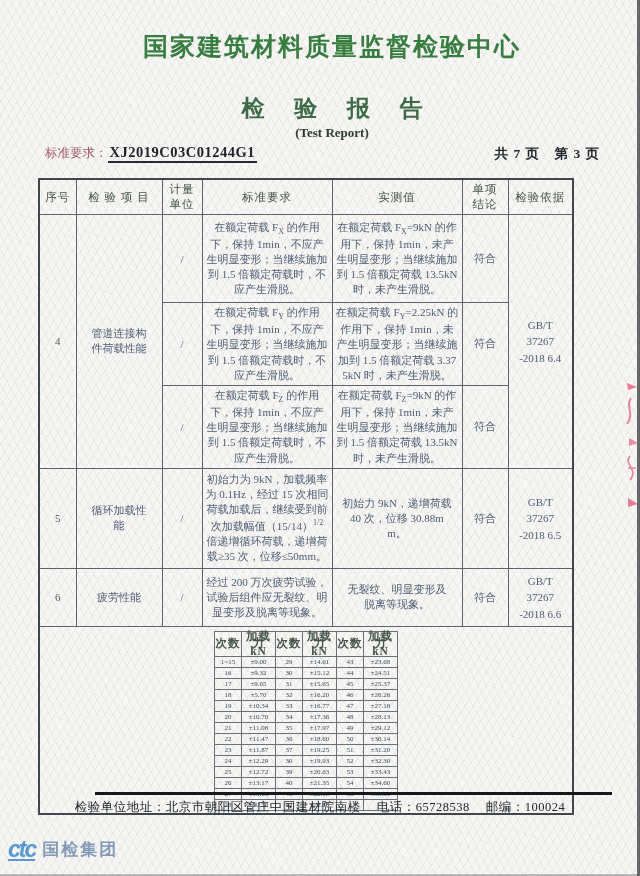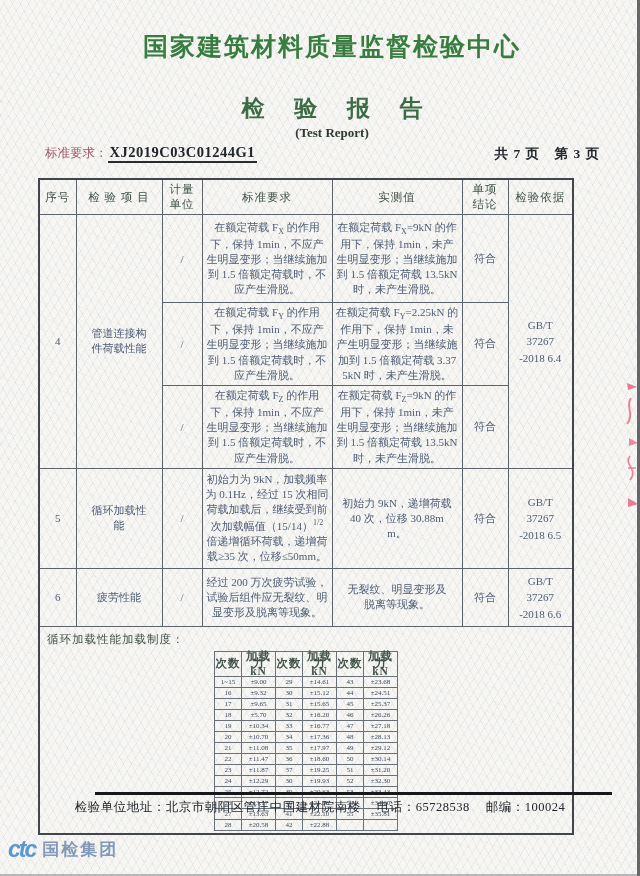--- a/index.html
+++ b/index.html
@@ -45,21 +45,21 @@
     font-size:7px;color:#3d4a60;border:1px solid #596068;
   }
   table.loading th,table.loading td{border:1px solid #6a7078;padding:0 1px;text-align:center;line-height:10px;height:10px;}
   table.loading th{font-weight:bold;line-height:7.5px;padding:1px 0;color:#39464f;}
 
   .foot-line{position:absolute;left:95px;top:792px;width:517px;height:3px;background:#17181c;}
   .footer{position:absolute;left:0;top:799px;width:100%;text-align:center;font-size:12.5px;font-weight:normal;color:#21262c;letter-spacing:.5px;}
   .footer span{margin:0 8px;}
 
   .logo{position:absolute;left:8px;top:836px;display:flex;align-items:center;opacity:.85;}
-  .logo-ctc{font-family:"Liberation Sans",sans-serif;font-weight:bold;font-style:italic;font-size:23px;color:#4189cf;letter-spacing:-2px;margin-right:7px;}
+  .logo-ctc{font-family:"Liberation Sans",sans-serif;font-weight:bold;font-style:italic;font-size:23px;color:#4189cf;letter-spacing:-2px;margin-right:7px;text-decoration:underline;}
   .logo-name{font-size:17px;font-weight:bold;color:#6e89ad;letter-spacing:2px;font-family:"Liberation Sans",sans-serif;}
 
   .stamp{position:absolute;right:1px;top:380px;}
 </style>
 </head>
 <body>
 
 <div class="page">
   <div class="edge-right"></div>
   <div class="edge-bottom"></div>
@@ -147,21 +147,20 @@
         <td class="cell-just" style="padding:12px 10px;">无裂纹、明显变形及脱离等现象。</td>
         <td>符合</td>
         <td class="basis">
           <div>GB/T</div>
           <div>37267</div>
           <div>-2018 6.6</div>
         </td>
       </tr>
       <tr style="height:182px">
         <td colspan="7" class="bottom-cell">
-          <div class="lt-title">循环加载性能加载制度：</div>
           <table class="loading">
             <colgroup>
               <col style="width:27px">
                 <col style="width:34px">
                 <col style="width:27px">
               <col style="width:34px">
                 <col style="width:27px">
                 <col style="width:34px">
             </colgroup>
             <thead>

